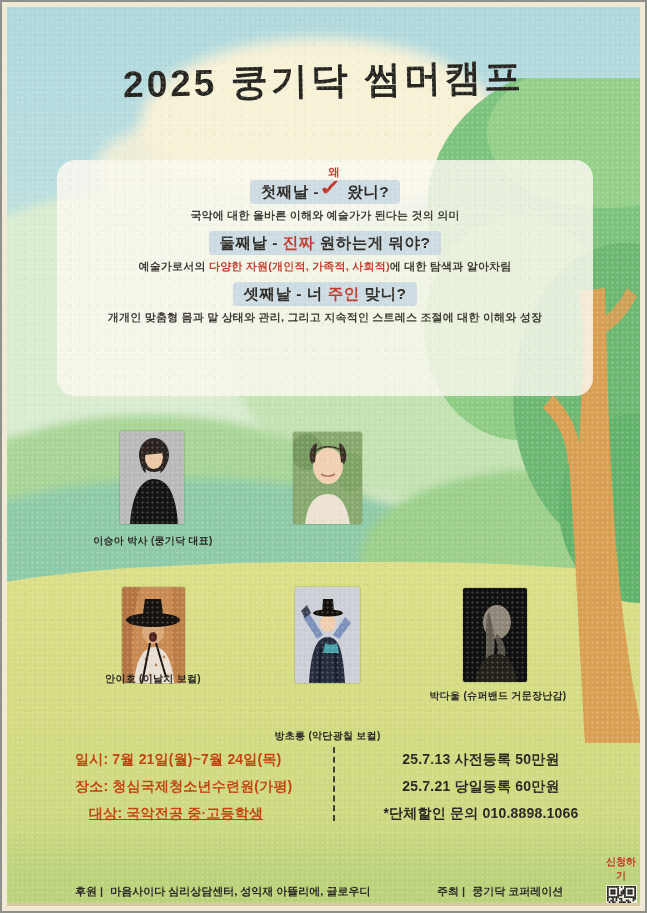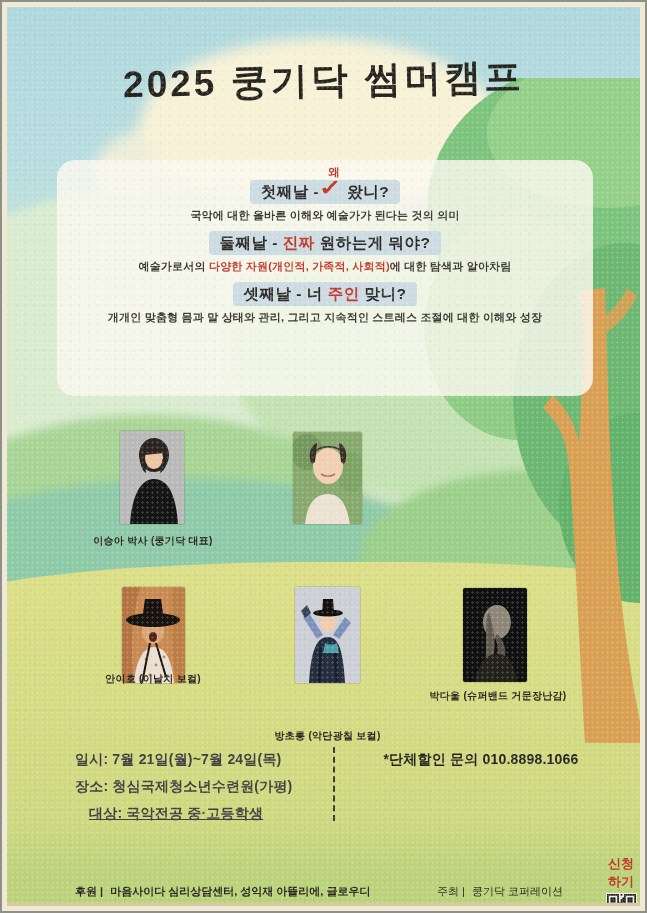--- a/index.html
+++ b/index.html
@@ -63,36 +63,36 @@
 
   
   .photo { position:absolute; z-index:10; overflow:hidden; border-radius:2px;
            box-shadow:0 0 0 1px rgba(0,0,0,.10); }
   .photo svg { display:block; width:100%; height:100%; }
   .caption { position:absolute; z-index:10; text-align:center; font-size:10px;
              font-weight:700; color:#26241f; letter-spacing:.3px; }
 
   
   .info-left { position:absolute; left:75px; top:746px; z-index:10; font-size:14px;
-               font-weight:700; color:#404040; line-height:27px; letter-spacing:.2px; }
+               font-weight:700; color:#c2410c; line-height:27px; letter-spacing:.2px; }
   .info-div { position:absolute; left:333px; top:747px; height:74px; z-index:10;
               border-left:2px dashed #3c3a32; }
   .info-right { position:absolute; left:368px; top:746px; width:226px; z-index:10;
                 text-align:center; font-size:14px; font-weight:700; color:#26241f;
                 line-height:27px; letter-spacing:.2px; }
 
   
   .sponsor { position:absolute; left:75px; top:884px; z-index:10; font-size:11px;
              font-weight:700; color:#26241f; }
   .host { position:absolute; left:437px; top:884px; z-index:10; font-size:11px;
-          font-weight:400; color:#26241f; }
+          font-weight:700; color:#26241f; }
   .flabel { margin-right:7px; }
   .qr-box { position:absolute; left:604px; top:855px; width:34px; z-index:45;
             text-align:center; }
-  .qr-label { font-size:13px; font-weight:700; color:#c23a2b; margin-bottom:2px; }
+  .qr-label { font-size:10px; font-weight:700; color:#c23a2b; margin-bottom:2px; }
   .qr { width:31px; height:31px; background:#f2efe4; padding:1px; margin:0 auto; }
   .qr svg { display:block; }
 </style>
 </head>
 <body>
 
 <div class="poster">
 
   <div class="sky"></div>
   <div class="cloud c1"></div>
@@ -211,20 +211,22 @@
   <div class="caption" style="left:234px; top:689px; width:187px;margin-top:40px;">방초롱 (악단광칠 보컬)</div>
   <div class="caption" style="left:398px; top:689px; width:200px;">박다울 (슈퍼밴드 거문장난감)</div>
 
   <div class="info-left">
     <div>일시: 7월 21일(월)~7월 24일(목)</div>
     <div style="text-align:center;">장소: 청심국제청소년수련원(가평)</div>
     <div style="padding-left:14px;text-decoration:underline;">대상: 국악전공 중·고등학생</div>
   </div>
   <div class="info-div"></div>
   <div class="info-right">
+    <div>25.7.13 사전등록 50만원</div>
+    <div>25.7.21 당일등록 60만원</div>
     <div>*단체할인 문의 010.8898.1066</div>
   </div>
 
   <div class="sponsor">
     <span class="flabel">후원 |</span><span>마음사이다 심리상담센터, 성익재 아뜰리에, 글로우디</span>
   </div>
   <div class="host">
     <span class="flabel">주최 |</span><span>쿵기닥 코퍼레이션</span>
   </div>
 

